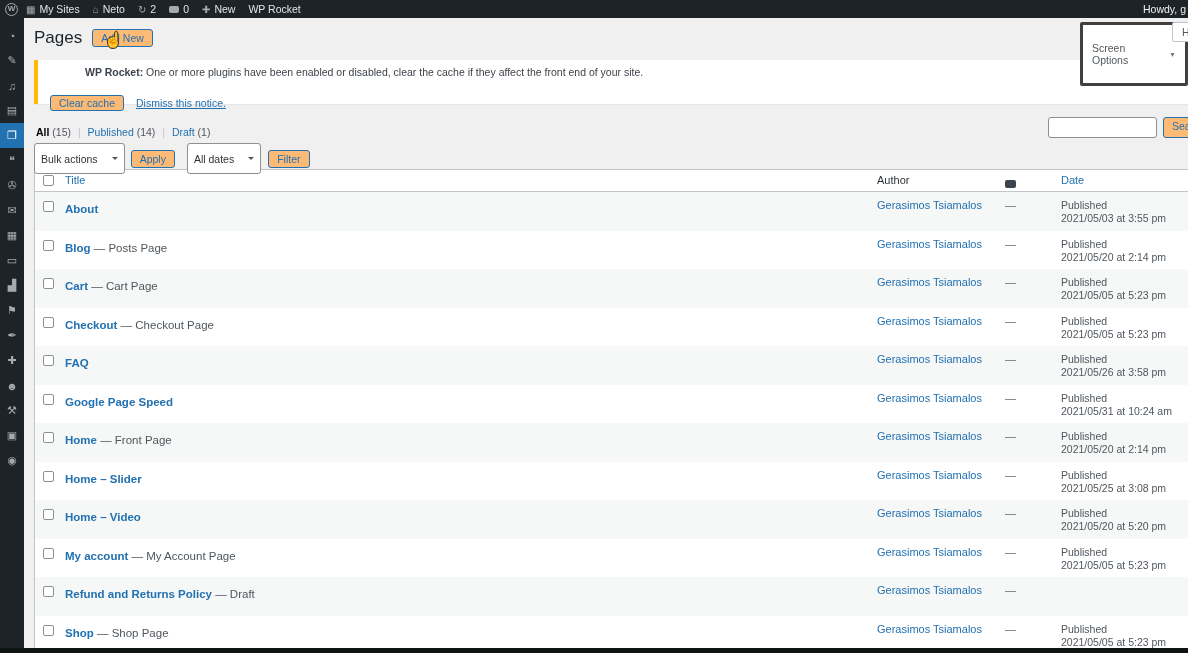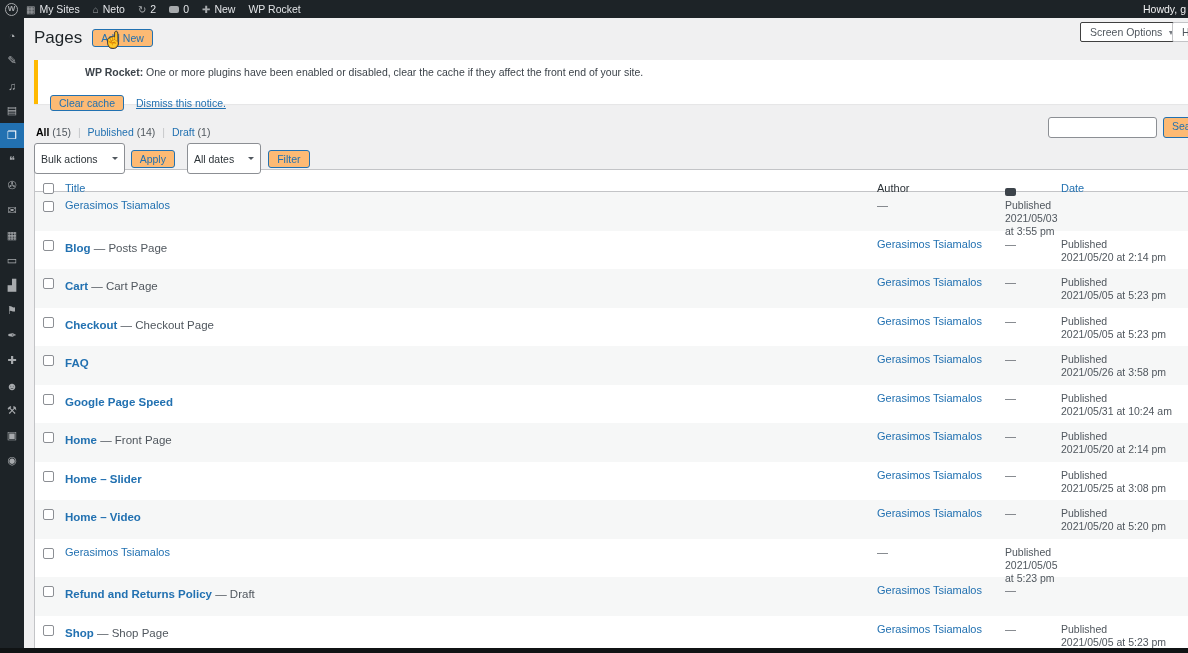--- a/index.html
+++ b/index.html
@@ -50,22 +50,22 @@
     display:inline-block; font-size:10.5px; color:#2271b1; background:#fdba74;
     border:1px solid #2271b1; border-radius:3px; padding:2px 8px; cursor:pointer;
     white-space:nowrap;
     text-align:center;
   }
   .cursor-glyph {
     position:absolute; left:104px; top:31px; z-index:60; font-size:15px; color:#fff;
     text-shadow:-1px 0 #444, 1px 0 #444, 0 -1px #444, 0 1px #444; pointer-events:none;
   }
   .screen-options {
-    position:absolute; top:22px; left:1080px; background:#fff; border:1px solid #404040;
-    border-radius:2px; color:#50575e; font-size:10.5px; padding:3px 9px; cursor:pointer;
+    position:absolute; top:22px; left:1080px; background:#fff; border:3px solid #404040;
+    border-radius:2px; color:#50575e; font-size:10.5px; padding:17px 9px; cursor:pointer;
     display:flex; align-items:center; gap:5px; z-index:5;
   }
   .screen-options .chev { font-size:7px; color:#787c82; }
   .help-tab {
     position:absolute; top:22px; left:1172px; background:#fff; border:1px solid #c3c4c7;
     border-radius:2px; color:#50575e; font-size:10.5px; padding:3px 9px; cursor:pointer; z-index:5;
   }
   
   .notice {
     position:absolute; top:60px; left:34px; right:0; height:44px;
@@ -101,21 +101,21 @@
   
   .table {
     position:absolute; top:169px; left:34px; right:0; bottom:0;
     border:1px solid #c3c4c7; border-right:none; border-bottom:none;
     background:#fff; z-index:3; overflow:hidden;
   }
   .trow {
     display:grid; grid-template-columns:22px 812px 128px 56px 1fr;
     padding-left:8px; align-items:start;
   }
-  .thead { height:22px; border-bottom:1px solid #c3c4c7; background:#fff; padding-top:12px; }
+  .thead { height:22px; border-bottom:1px solid #c3c4c7; background:#fff; padding-top:4px; }
   .thead .hlink { color:#2271b1; font-size:11px; cursor:pointer; }
   .thead .hplain { color:#2c3338; font-size:11px; }
   .cb {
     width:11px; height:11px; border:1px solid #8c8f94; border-radius:2px;
     background:#fff; margin-top:1px; cursor:pointer;
   }
   .drow { height:38.5px; padding-top:7px; }
   .drow.stripe { background:#f6f7f7; }
   .drow .cb { margin-top:2px; }
   .title-link { color:#2271b1; font-weight:bold; font-size:11.5px; cursor:pointer; }
@@ -268,20 +268,21 @@
   <div class="trow thead">
     <span class="cb"></span>
     <span class="hlink">Title</span>
     <span class="hplain">Author</span>
     <span><span class="bubble-ic"></span></span>
     <span class="hlink">Date</span>
   </div>
   <div id="table-body">
       <div class="trow drow stripe">
     <span class="cb"></span>
+    <span><span class="title-link">About</span><span class="title-suffix"></span></span>
     <span class="author-link">Gerasimos Tsiamalos</span>
     <span class="cdash">—</span>
     <span class="dcell"><span>Published</span><br><span>2021/05/03 at 3:55 pm</span></span>
   </div>
       <div class="trow drow">
     <span class="cb"></span>
     <span><span class="title-link">Blog</span><span class="title-suffix"> — Posts Page</span></span>
     <span class="author-link">Gerasimos Tsiamalos</span>
     <span class="cdash">—</span>
     <span class="dcell"><span>Published</span><br><span>2021/05/20 at 2:14 pm</span></span>
@@ -330,20 +331,21 @@
   </div>
       <div class="trow drow stripe">
     <span class="cb"></span>
     <span><span class="title-link">Home – Video</span><span class="title-suffix"></span></span>
     <span class="author-link">Gerasimos Tsiamalos</span>
     <span class="cdash">—</span>
     <span class="dcell"><span>Published</span><br><span>2021/05/20 at 5:20 pm</span></span>
   </div>
       <div class="trow drow">
     <span class="cb"></span>
+    <span><span class="title-link">My account</span><span class="title-suffix"> — My Account Page</span></span>
     <span class="author-link">Gerasimos Tsiamalos</span>
     <span class="cdash">—</span>
     <span class="dcell"><span>Published</span><br><span>2021/05/05 at 5:23 pm</span></span>
   </div>
       <div class="trow drow stripe">
     <span class="cb"></span>
     <span><span class="title-link">Refund and Returns Policy</span><span class="title-suffix"> — Draft</span></span>
     <span class="author-link">Gerasimos Tsiamalos</span>
     <span class="cdash">—</span>
   </div>

